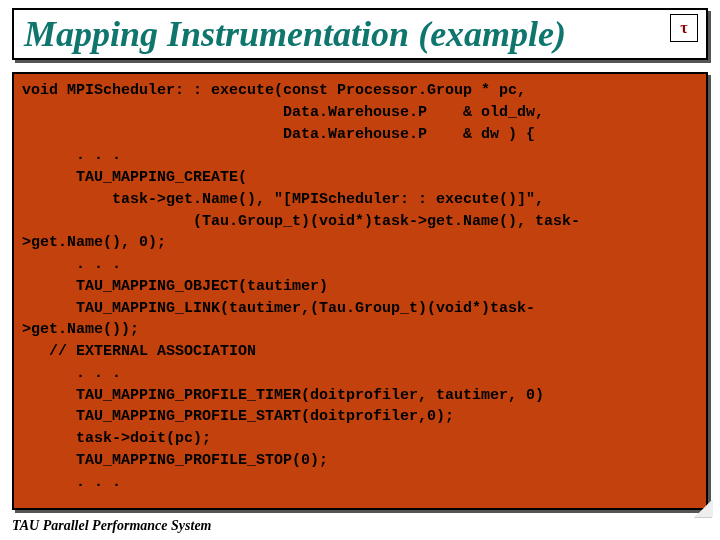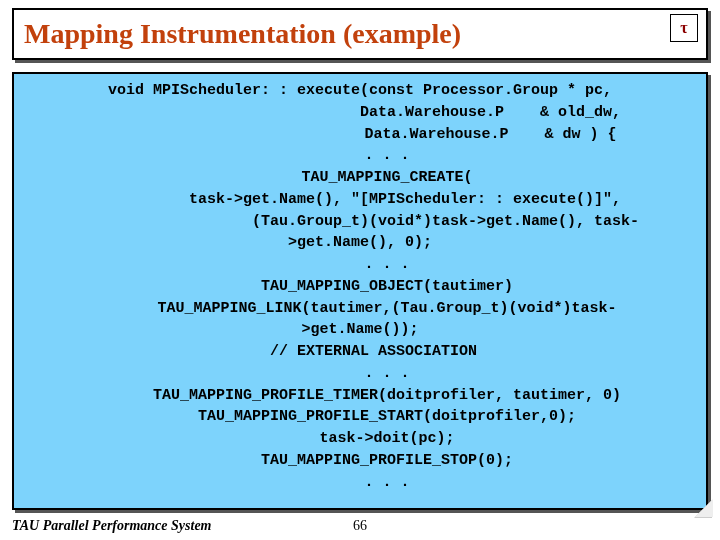--- a/index.html
+++ b/index.html
@@ -26,23 +26,24 @@
     height: 52px;
     border: 2px solid #000;
     background: #fff;
     box-shadow: 3px 3px 0 #555;
     display: flex;
     align-items: center;
     padding-left: 10px;
     box-sizing: border-box;
   }
   .title-text {
-    font-size: 28px;
+    font-size: 36px;
+    font-style: italic;
     font-weight: bold;
-    color: #c2410c;
+    color: #0f766e;
   }
   .tau-logo {
     position: absolute;
     top: 14px;
     right: 22px;
     width: 26px;
     height: 26px;
     border: 1px solid #000;
     background: #fff;
     display: flex;
@@ -53,31 +54,30 @@
     font-weight: bold;
     color: #8b0000;
   }
   .code-box {
     position: absolute;
     top: 72px;
     left: 12px;
     right: 12px;
     bottom: 30px;
     border: 2px solid #000;
-    background: #7dd3fc;
+    background: #c2410c;
     box-shadow: 3px 3px 0 #555;
     padding: 6px 8px;
     box-sizing: border-box;
     font-family: "Courier New", monospace;
     font-size: 15px;
     font-weight: bold;
     line-height: 1.45;
     white-space: pre;
     overflow: hidden;
-    text-align: center;
   }
   .footer {
     position: absolute;
     bottom: 4px;
     left: 12px;
     right: 12px;
     height: 20px;
     font-size: 14px;
     font-style: italic;
     font-weight: bold;
@@ -145,16 +145,15 @@
       TAU_MAPPING_PROFILE_TIMER(doitprofiler, tautimer, 0)
       TAU_MAPPING_PROFILE_START(doitprofiler,0);
       task-&gt;doit(pc);
       TAU_MAPPING_PROFILE_STOP(0);
       . . .</div>
 
   <div class="corner-fold"></div>
 
   <div class="footer">
     <span class="left">TAU Parallel Performance System</span>
-    <span class="center">66</span>
   </div>
 
 </div>
 
 </body></html>

